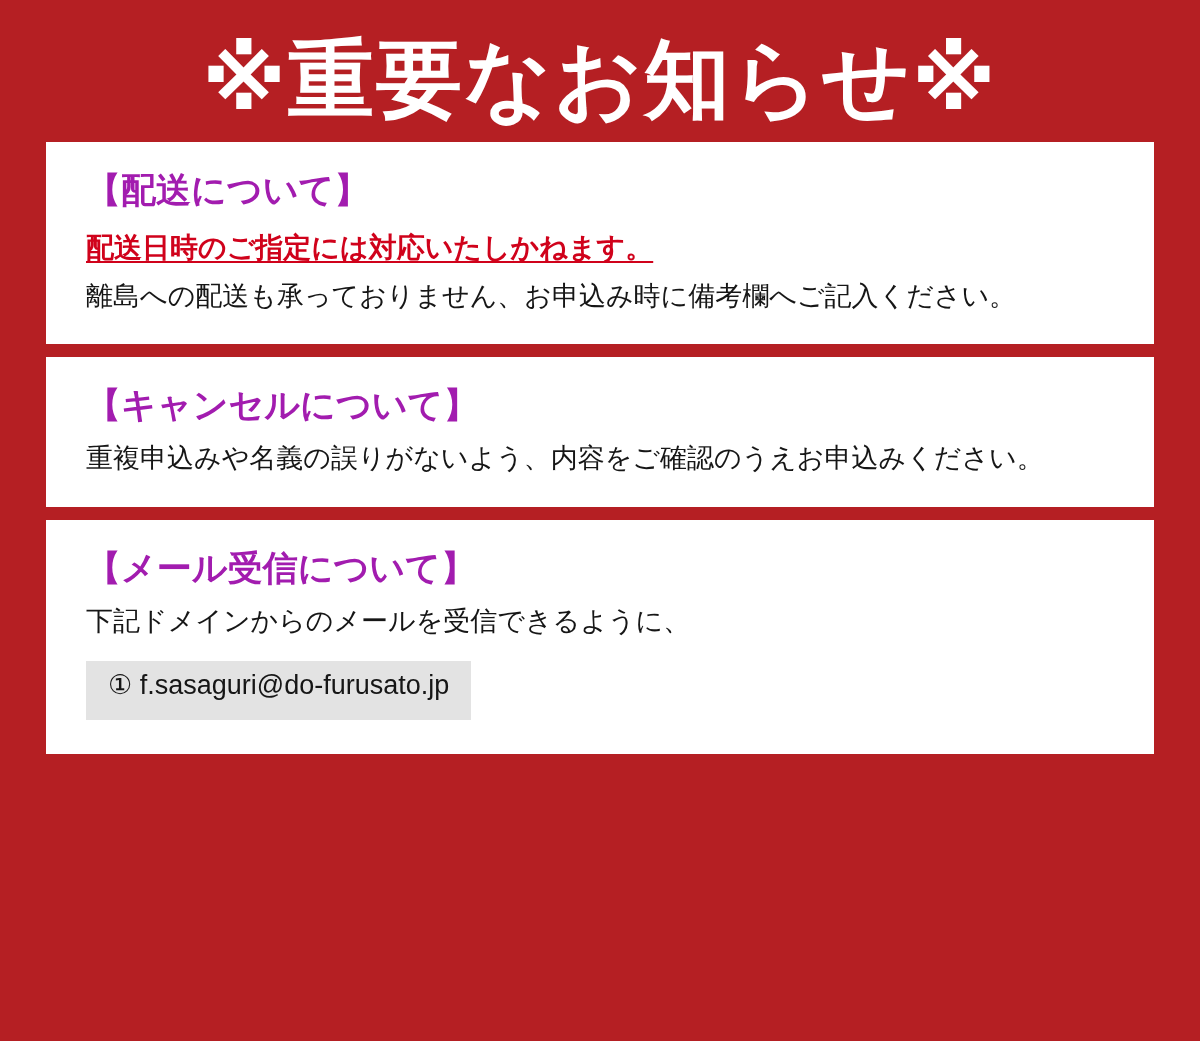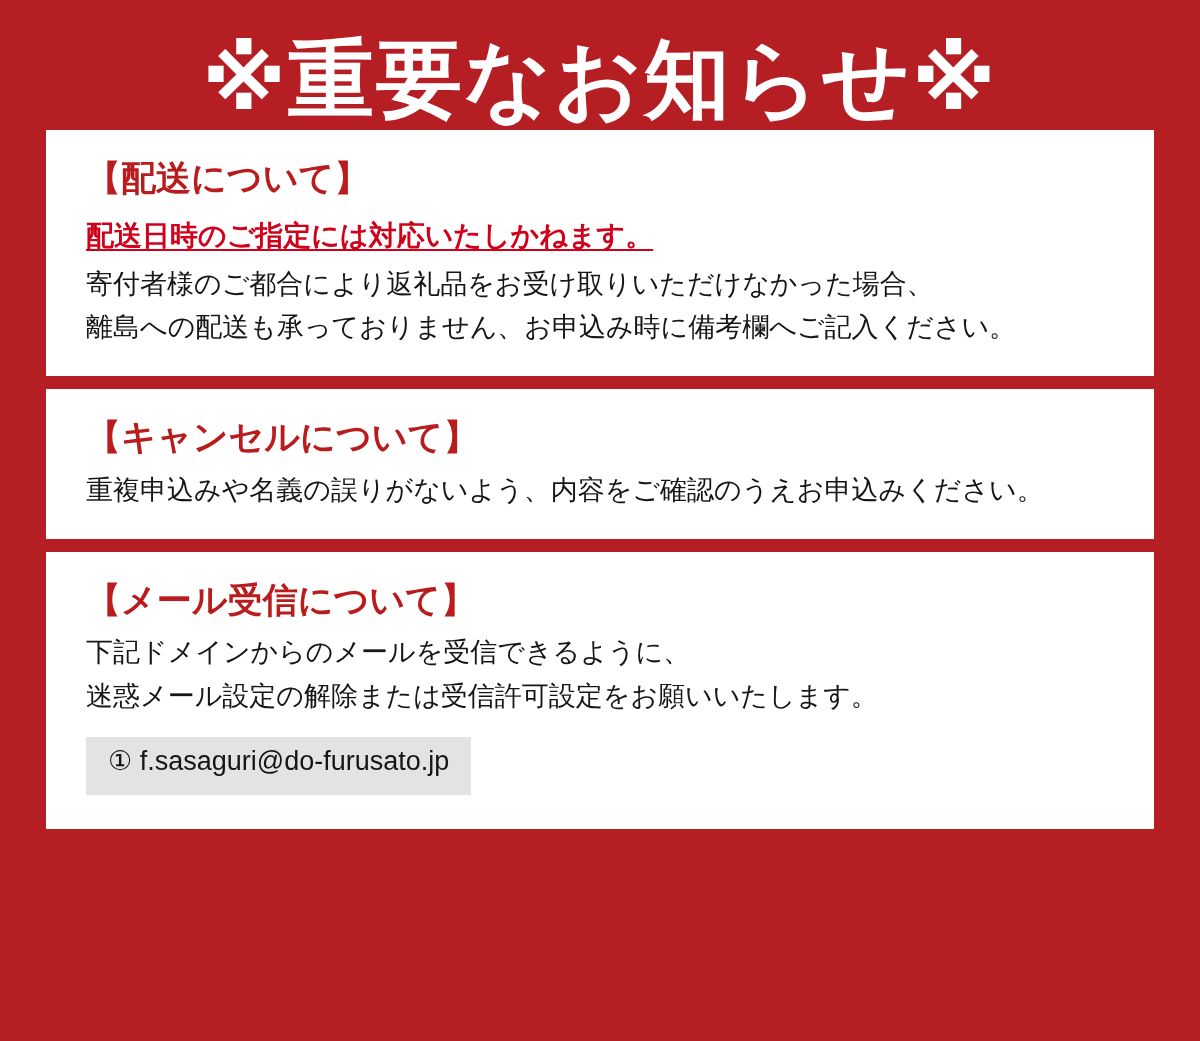--- a/index.html
+++ b/index.html
@@ -22,37 +22,37 @@
     padding: 0 46px;
   }
   .headline {
     text-align: center;
     color: #ffffff;
     font-weight: bold;
     font-size: 86px;
     line-height: 1.0;
     letter-spacing: 2px;
     padding-top: 36px;
-    padding-bottom: 8px;
+    padding-bottom: 20px;
     white-space: nowrap;
   }
   .card {
     background: #ffffff;
     box-sizing: border-box;
     padding: 22px 40px 26px 40px;
     margin-bottom: 13px;
   }
   .card:last-of-type {
     margin-bottom: 12px;
     padding-bottom: 34px;
   }
   .card-title {
     font-size: 35px;
     font-weight: bold;
-    color: #b91c1c;
+    color: #a21caf;
     line-height: 1.25;
     margin: 4px 0 10px 0;
     letter-spacing: 0px;
   }
   .alert-line {
     font-size: 28px;
     font-weight: bold;
     color: #d0021b;
     text-decoration: underline;
     text-underline-offset: 4px;
@@ -83,31 +83,29 @@
 </head>
 <body>
 
 <div class="page">
 
   <div class="headline">※重要なお知らせ※</div>
 
   <div class="card">
     <div class="card-title">【配送について】</div>
     <div class="alert-line">配送日時のご指定には対応いたしかねます。</div>
-    <div class="body-line">寄付者様のご都合により返礼品をお受け取りいただけなかった場合、</div>
     <div class="body-line">離島への配送も承っておりません、お申込み時に備考欄へご記入ください。</div>
   </div>
 
   <div class="card">
     <div class="card-title">【キャンセルについて】</div>
     <div class="body-line">重複申込みや名義の誤りがないよう、内容をご確認のうえお申込みください。</div>
   </div>
 
   <div class="card">
     <div class="card-title">【メール受信について】</div>
     <div class="body-line">下記ドメインからのメールを受信できるように、</div>
-    <div class="body-line">迷惑メール設定の解除または受信許可設定をお願いいたします。</div>
     <div class="mail-box">
       <div class="mail-line">① f.sasaguri@do-furusato.jp</div>
     </div>
   </div>
 
 </div>
 
 </body></html>

